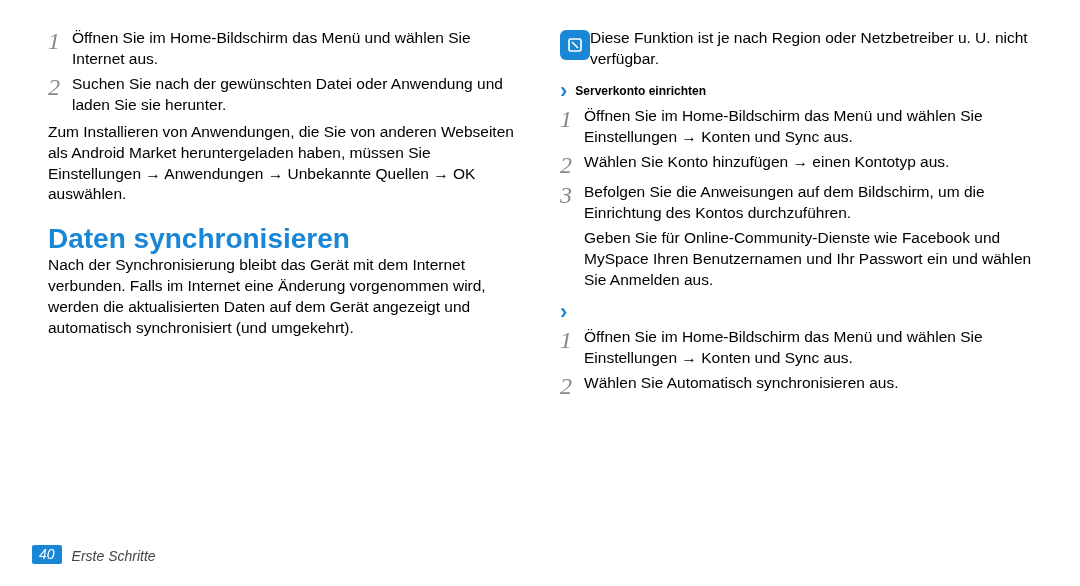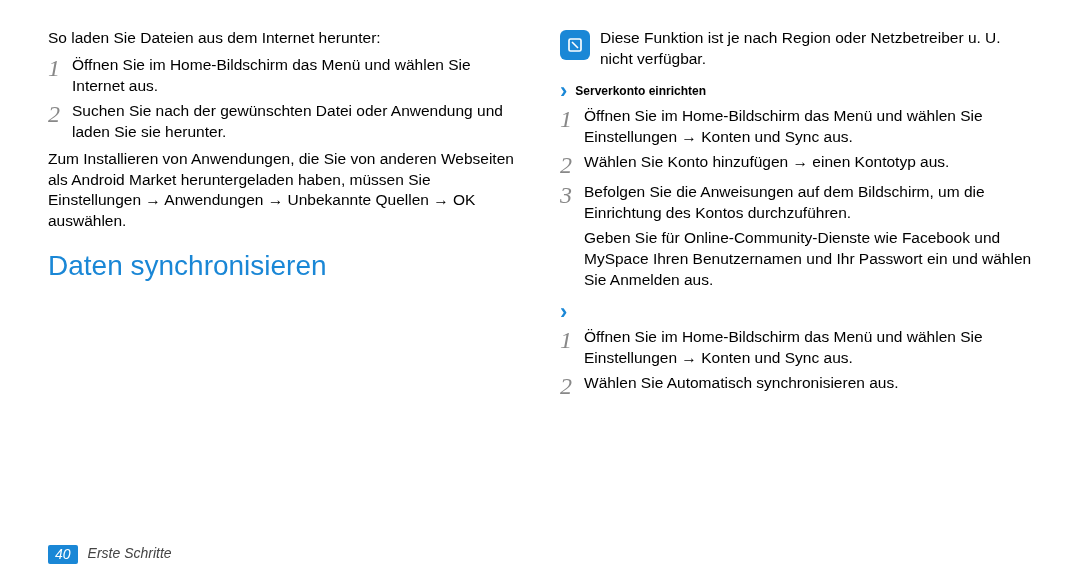--- a/index.html
+++ b/index.html
@@ -44,21 +44,21 @@
   .step-text {
     font-size: 15.5px;
     line-height: 1.35;
     flex: 1;
   }
   .indent {
     padding-left: 24px;
   }
   h2.section {
     font-size: 28px;
-    font-weight: 400;
+    font-weight: 700;
     color: #1a87d6;
     margin-top: 18px;
   }
   .sub {
     display: flex;
     align-items: center;
     gap: 8px;
     margin-top: 10px;
     margin-bottom: 4px;
   }
@@ -69,21 +69,20 @@
     line-height: 1;
   }
   .sub .sub-text {
     font-size: 12px;
     font-weight: 700;
     color: #000;
   }
   .note {
     display: flex;
     align-items: flex-start;
-    gap: 10px;
     margin-bottom: 8px;
   }
   .note-icon {
     width: 30px;
     height: 30px;
     background: #1a87d6;
     border-radius: 6px;
     display: flex;
     align-items: center;
     justify-content: center;
@@ -91,24 +90,24 @@
     margin-top: 2px;
   }
   .note-icon svg { width: 18px; height: 18px; }
   .note-text {
     font-size: 15.5px;
     line-height: 1.35;
     flex: 1;
   }
   .footer {
     position: absolute;
-    left: 48px;
+    left: 32px;
     bottom: 22px;
     display: flex;
-    align-items: flex-start;
+    align-items: flex-end;
     gap: 10px;
     font-size: 14px;
   }
   .footer .pg {
     background: #1a87d6;
     color: #fff;
     font-style: italic;
     padding: 1px 7px 2px 7px;
     border-radius: 2px;
     font-size: 14px;
@@ -118,39 +117,39 @@
     color: #444;
   }
   b { font-weight: 400; }
 </style>
 </head>
 <body>
 
 <div class="page">
 
   <div class="col">
-    <p>So laden Sie Dateien aus dem Internet herunter:</p>
 
     <div class="step">
       <span class="step-num">1</span>
       <span class="step-text">
         <span>Öffnen Sie im Home-Bildschirm das Menü und wählen Sie </span><b>Internet</b><span> aus.</span>
       </span>
     </div>
 
     <div class="step">
       <span class="step-num">2</span>
       <span class="step-text">Suchen Sie nach der gewünschten Datei oder Anwendung und laden Sie sie herunter.</span>
     </div>
 
     <p style="margin-top:6px">
       <span>Zum Installieren von Anwendungen, die Sie von anderen Webseiten als Android Market heruntergeladen haben, müssen Sie </span><b>Einstellungen → Anwendungen → Unbekannte Quellen → OK</b><span> auswählen.</span>
     </p>
 
     <h2 class="section">Daten synchronisieren</h2>
+    <p>Nach der Synchronisierung bleibt das Gerät mit dem Internet verbunden. Falls im Internet eine Änderung vorgenommen wird, werden die aktualisierten Daten auf dem Gerät angezeigt und automatisch synchronisiert (und umgekehrt).</p>
   </div>
 
   <div class="col">
 
     <div class="note">
       <span class="note-icon">
         <svg viewBox="0 0 24 24" fill="none" stroke="#fff" stroke-width="2.2">
           <rect x="4" y="4" width="16" height="16" rx="2"></rect>
           <line x1="8" y1="8" x2="16" y2="16"></line>
         </svg>

